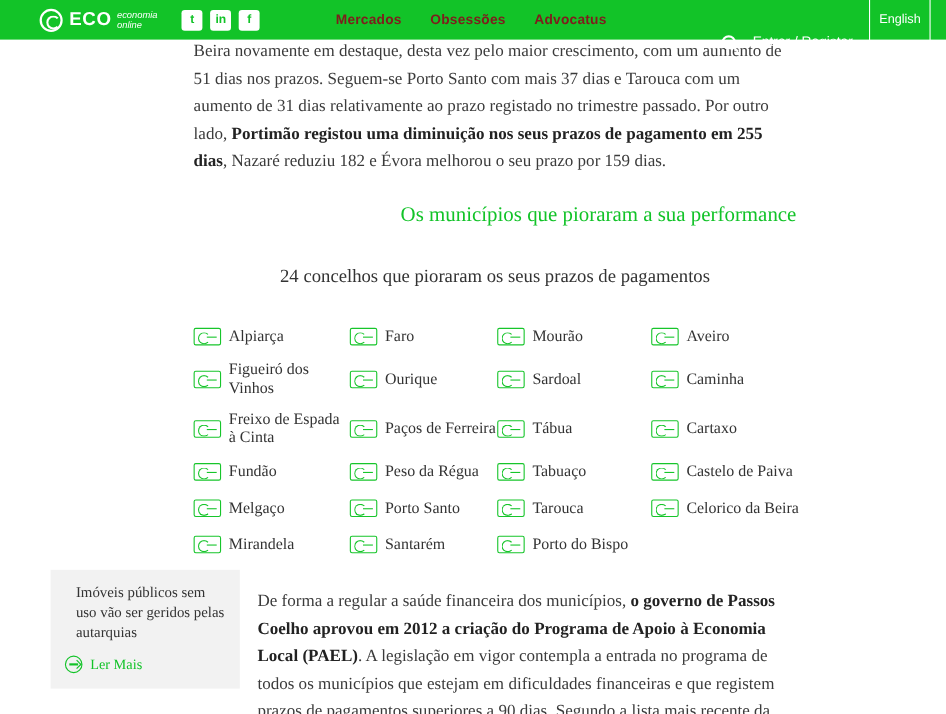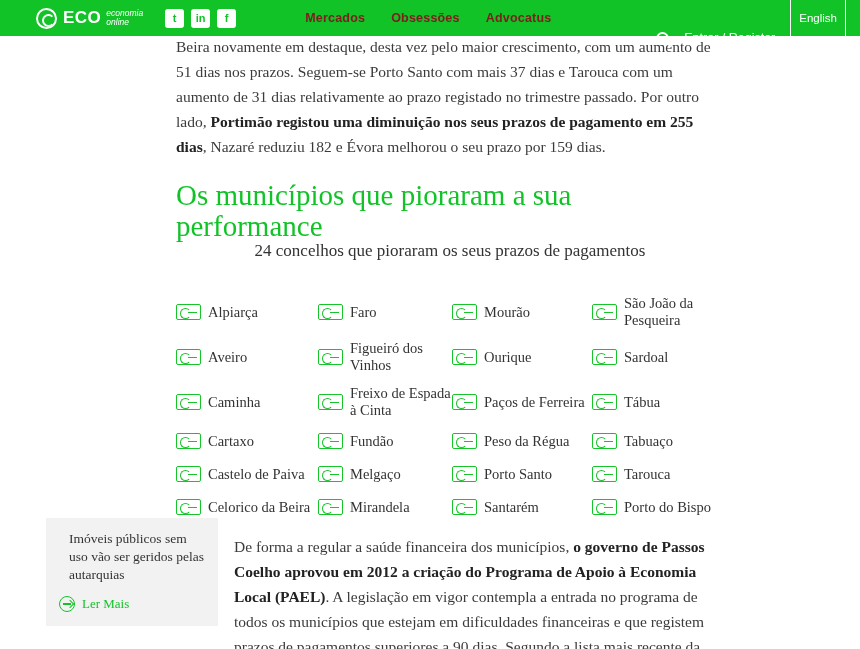--- a/index.html
+++ b/index.html
@@ -153,23 +153,23 @@
   }
   .article p { margin: 0; }
   .article b { font-weight: bold; color: #222; }
 
   
   .section-title {
     position: absolute;
     left: 176px;
     top: 180px;
     width: 548px;
-    text-align: left;
+    text-align: right;
     color: #12c328;
-    font-size: 29px;
+    font-size: 19px;
     line-height: 31px;
     font-family: "Liberation Serif", serif;
   }
   .section-sub {
     position: absolute;
     left: 150px;
     top: 241px;
     width: 600px;
     text-align: center;
     color: #333333;
@@ -334,24 +334,20 @@
         <span class="muni-label">Alpiarça</span>
       </div>
     <div class="muni">
         <span class="muni-icon"></span>
         <span class="muni-label">Faro</span>
       </div>
     <div class="muni">
         <span class="muni-icon"></span>
         <span class="muni-label">Mourão</span>
       </div>
-    <div class="muni">
-        <span class="muni-icon"></span>
-        <span class="muni-label">São João da Pesqueira</span>
-      </div>
 
     <div class="muni">
         <span class="muni-icon"></span>
         <span class="muni-label">Aveiro</span>
       </div>
     <div class="muni">
         <span class="muni-icon"></span>
         <span class="muni-label">Figueiró dos Vinhos</span>
       </div>
     <div class="muni">

